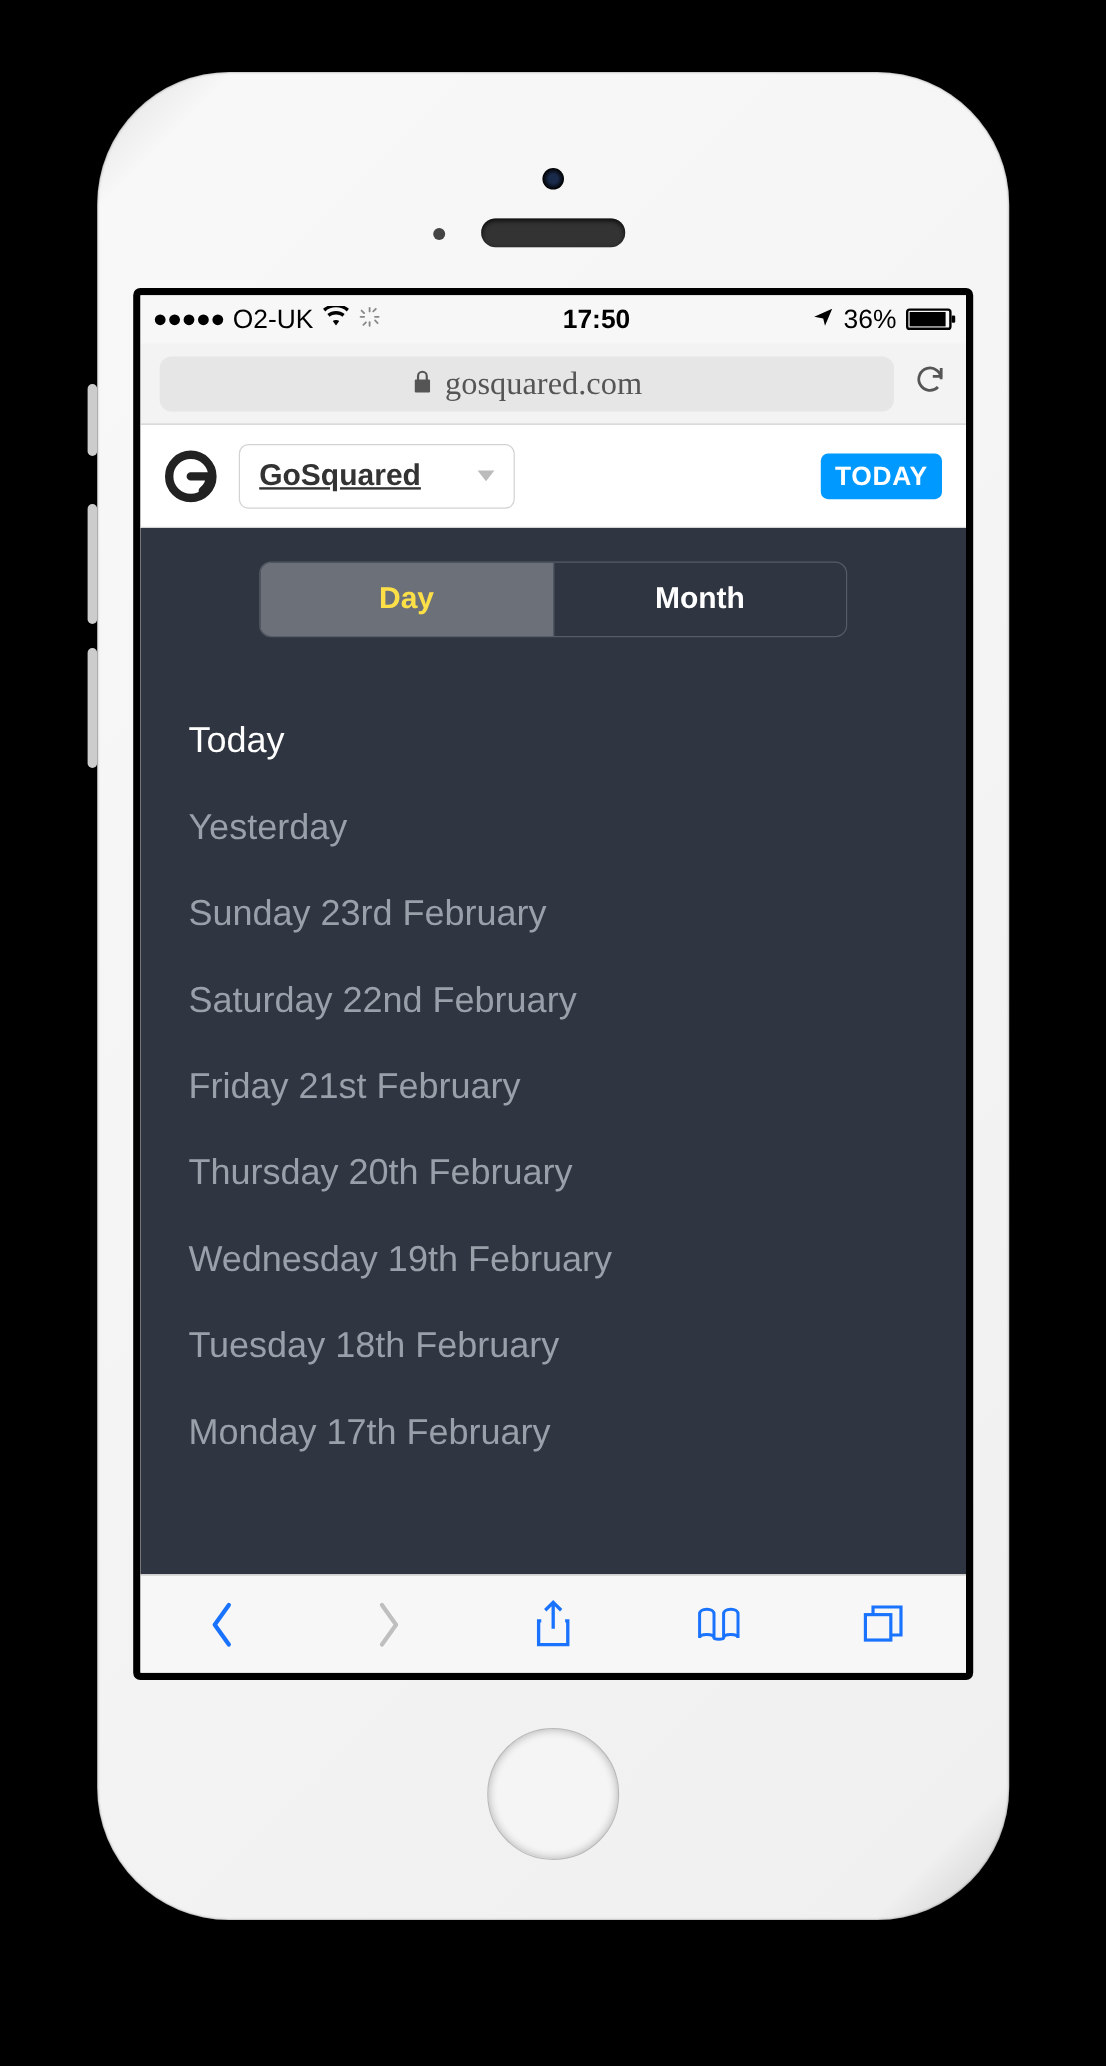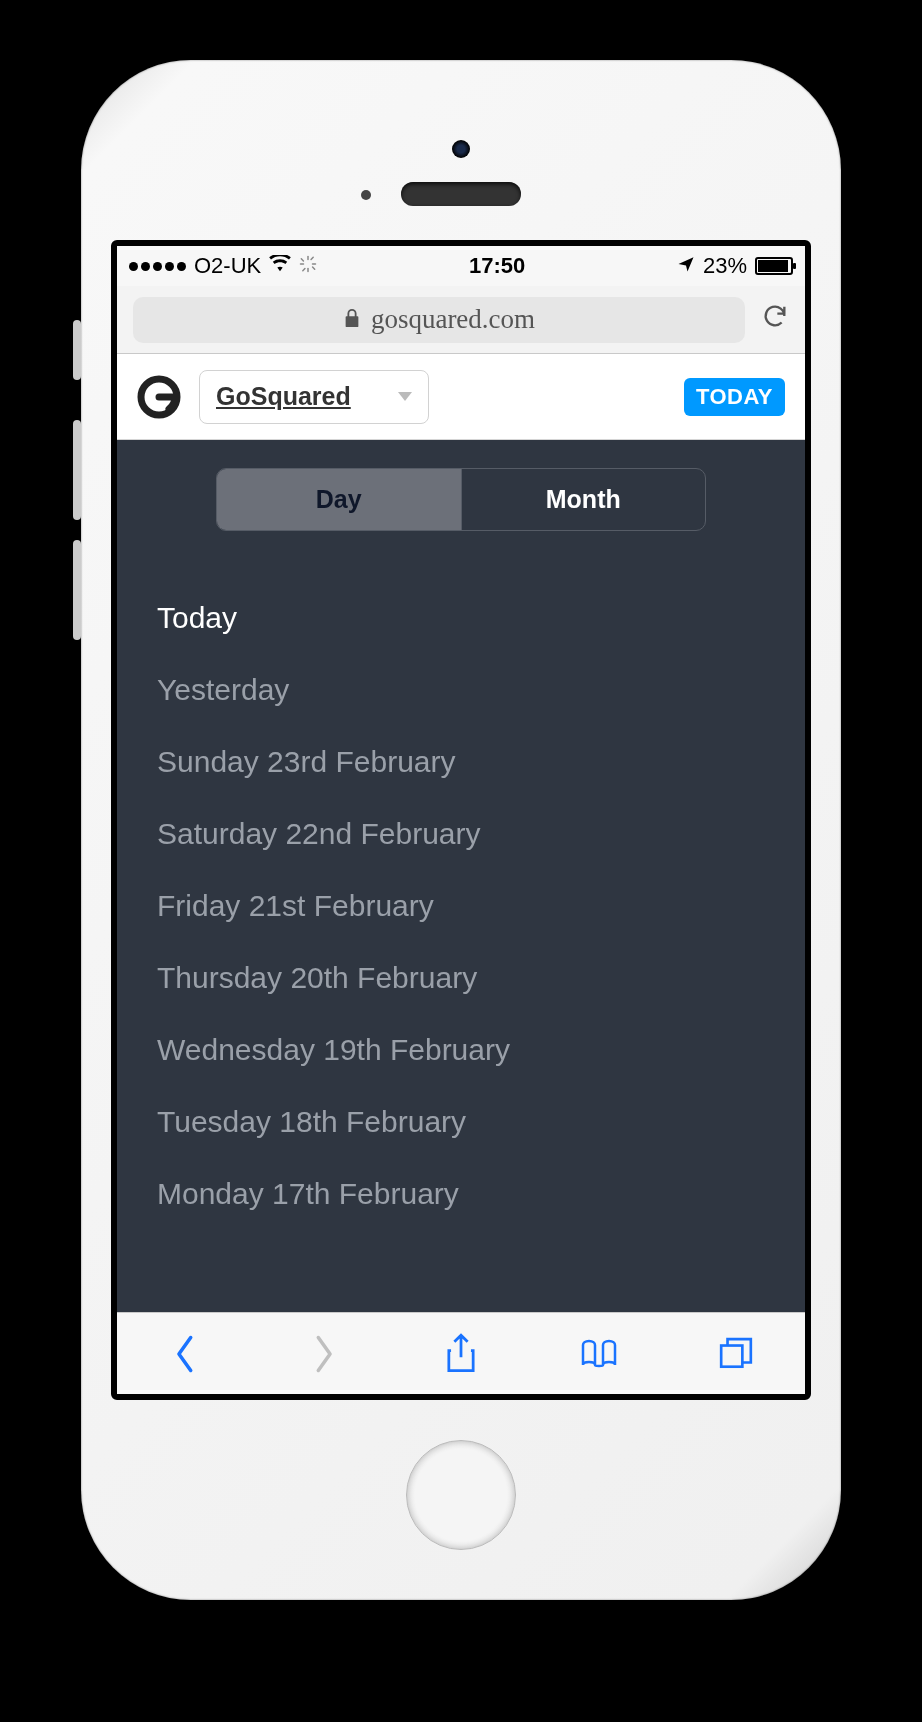--- a/index.html
+++ b/index.html
@@ -82,21 +82,21 @@
   .select{flex:0 0 auto;min-width:230px;height:54px;border:1px solid #d2d2d2;border-radius:8px;display:flex;align-items:center;padding:0 16px;font-size:25px;font-weight:700;color:#333;justify-content:space-between;gap:20px;text-decoration:underline;}
   .select .tri{width:0;height:0;border-left:7px solid transparent;border-right:7px solid transparent;border-top:9px solid #bbb;}
   .spacer{flex:1;}
   .today-btn{background:#0099ff;color:#fff;font-weight:800;font-size:22px;padding:6px 12px;border-radius:6px;letter-spacing:.5px;}
 
   
   .darkpane{flex:1;background:#2f3641;display:flex;flex-direction:column;overflow:hidden;}
   .seg{margin:28px auto 0;display:flex;border:1px solid #565c66;border-radius:10px;overflow:hidden;width:490px;}
   .seg div{flex:1;text-align:center;padding:16px 0;font-size:25px;font-weight:700;color:#fff;}
   .seg div+div{border-left:1px solid #565c66;}
-  .seg .active{background:#6c7079;color:#0f172a;}
+  .seg .active{background:#6c7079;color:#fde047;}
   .datelist{padding:70px 40px 0;display:flex;flex-direction:column;gap:38px;overflow:hidden;}
   .datelist div{font-size:30px;color:#9aa0a9;}
   .datelist div.sel{color:#fff;}
 
   
   .safaribar{height:82px;background:#f7f7f7;border-top:1px solid #c9c9c9;display:flex;align-items:center;justify-content:space-around;}
   .safaribar .ico{width:40px;height:40px;display:flex;align-items:center;justify-content:center;}
   .blue{color:#1a73ff;}
   .gray{color:#bfbfbf;}
 </style>
@@ -143,21 +143,21 @@
             </svg>
         </span>
       </div>
       <div style="font-weight:600">17:50</div>
       <div class="sb-right">
         <span>
           <svg width="18" height="18" viewBox="0 0 24 24">
               <path fill="#000" d="M2 12L22 3l-8 19-2-8-10-2z"></path>
             </svg>
         </span>
-        <span>23%</span>
+        <span>36%</span>
         <span class="battery">
           <span class="shell">
               <span class="level"></span>
             </span>
         </span>
       </div>
     </div>
 
     <div class="urlbar">
       <div class="urlfield">

